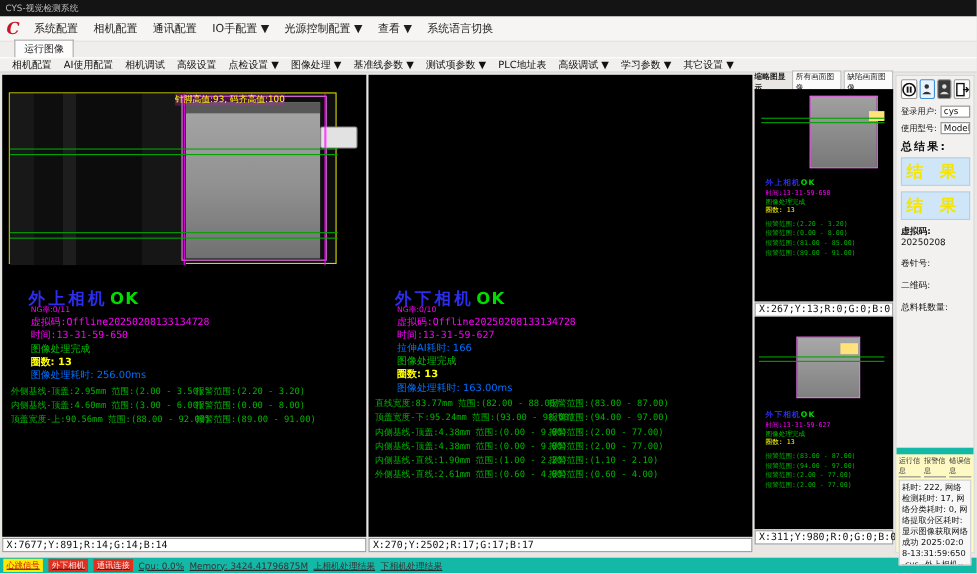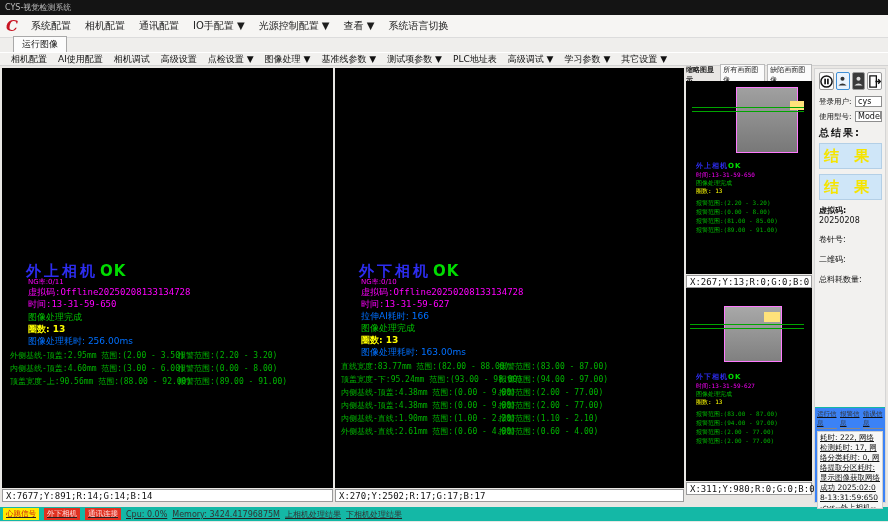--- a/index.html
+++ b/index.html
@@ -75,22 +75,22 @@
   .field { display:flex; align-items:center; margin-bottom:4px; gap:2px; }
   .field .flabel { width:34px; font-size:7.5px; }
   .fbox { flex:1; height:11px; background:#fff; border:1px solid #8e8e8e; font-size:8px;
           padding-left:2px; overflow:hidden; }
   .total-lbl { font-size:10px; font-weight:bold; letter-spacing:2px; margin:3px 0 3px; }
   .resbox { height:26px; background:#cfe6f8; border:1px solid #b3cfe6; color:#f5e400;
             font-weight:bold; font-size:15px; letter-spacing:5px; display:flex;
             align-items:center; padding-left:4px; margin-bottom:5px; }
   .info { margin-bottom:9px; font-size:8px; }
   .info b { font-size:8px; }
-  .logpanel { position:absolute; left:0; right:0; bottom:0; height:95px; background:#3b82f6;
-              border-top:1px solid #14b8a6; padding:2px;text-decoration:underline; }
+  .logpanel { position:absolute; left:0; right:0; bottom:0; height:95px; background:#fef9c3;
+              border-top:6px solid #14b8a6; padding:2px; }
   .logtabs { display:flex; gap:3px; font-size:6.5px; color:#333; margin-bottom:2px; }
   .logtabs span { border-bottom:1px solid #888; }
   .logtext { background:#f7f7f7; border:1px solid #cfcfcf; height:78px; font-size:7.5px;
              line-height:10px; color:#111; padding:1px 2px; overflow:hidden; word-break:break-all; }
 
   
   .statusbar { height:14px; margin-top:4px; background:#14b8a6; display:flex;
                align-items:center; gap:5px; padding-left:3px; font-size:8px; color:#222;text-decoration:underline; }
   .badge { font-size:7.5px; padding:1px 3px; }
   .b-yel { background:#ffe900; color:#cc1111; }
@@ -132,20 +132,34 @@
   <span class="tool-item">高级调试 ▼</span>
   <span class="tool-item">学习参数 ▼</span>
   <span class="tool-item">其它设置 ▼</span>
 </div>
 
 <div class="main">
 
   <div class="col">
     <div class="cam-panel panel-l">
 
+      <div class="scene" style="left:6px;top:16px;width:298px;height:156px;border:1px solid #d8d800;overflow:visible;">
+        <div class="abs" style="left:0;top:0;width:160px;height:156px;background:linear-gradient(90deg,#181818 0 22px,#0e0e0e 22px 48px,#1d1d1d 48px 60px,#0c0c0c 60px 120px,#161616 120px 160px);"></div>
+        <div class="block" style="left:160px;top:8px;width:122px;height:142px;"></div>
+        <div class="abs" style="left:160px;top:8px;width:122px;height:10px;background:#585858;"></div>
+        <div class="abs" style="left:282px;top:30px;width:34px;height:20px;background:#e2e2e2;border:1px solid #8a8a8a;border-radius:2px;"></div>
+        <div class="pinkrect" style="left:156px;top:2px;width:132px;height:150px;"></div>
+        <div class="vline" style="left:158px;top:0;height:156px;background:#ff00ff;"></div>
+        <div class="vline" style="left:286px;top:0;height:156px;background:#ff00ff;"></div>
+        <div class="gline" style="left:0;top:50px;width:298px;"></div>
+        <div class="gline" style="left:0;top:55px;width:298px;"></div>
+        <div class="gline" style="left:0;top:126px;width:298px;"></div>
+        <div class="gline" style="left:0;top:131px;width:298px;"></div>
+        <div class="abs" style="left:150px;top:0;font-size:8px;color:#ffff00;background:rgba(180,40,160,0.35);white-space:nowrap;">针脚高值:93, 码齐高值:100</div>
+      </div>
 
       <div class="cam-title" style="left:24px;top:194px;">
         <span>外上相机</span><span class="ok">OK</span>
       </div>
       <div class="t-ng" style="left:26px;top:209px;">NG率:0/11</div>
       <div class="t-mag" style="left:26px;top:218px;">虚拟码:Offline20250208133134728</div>
       <div class="t-mag" style="left:26px;top:230px;">时间:13-31-59-650</div>
       <div class="t-grn" style="left:26px;top:243px;">图像处理完成</div>
       <div class="t-yel" style="left:26px;top:255px;">圈数: 13</div>
       <div class="t-cyn" style="left:26px;top:267px;">图像处理耗时: 256.00ms</div>

